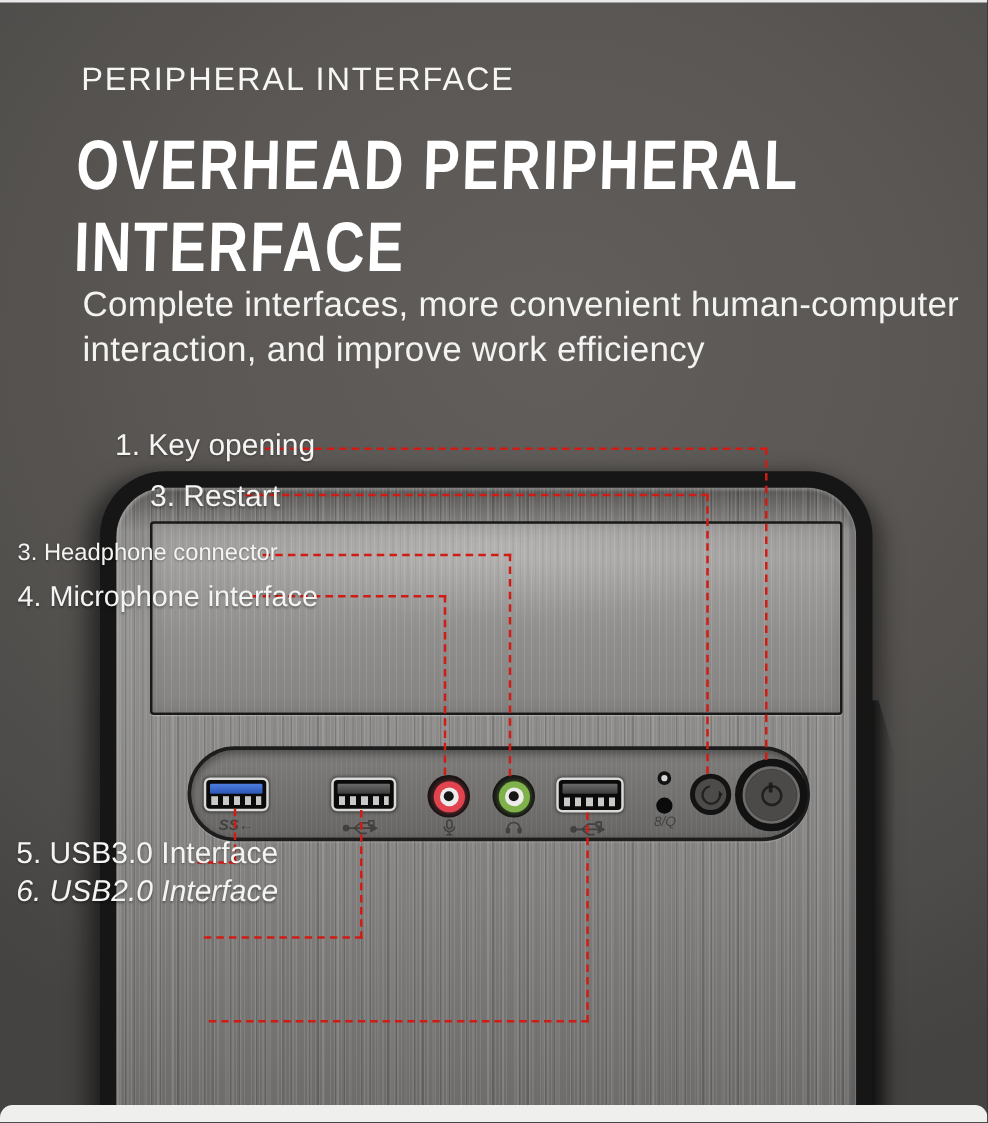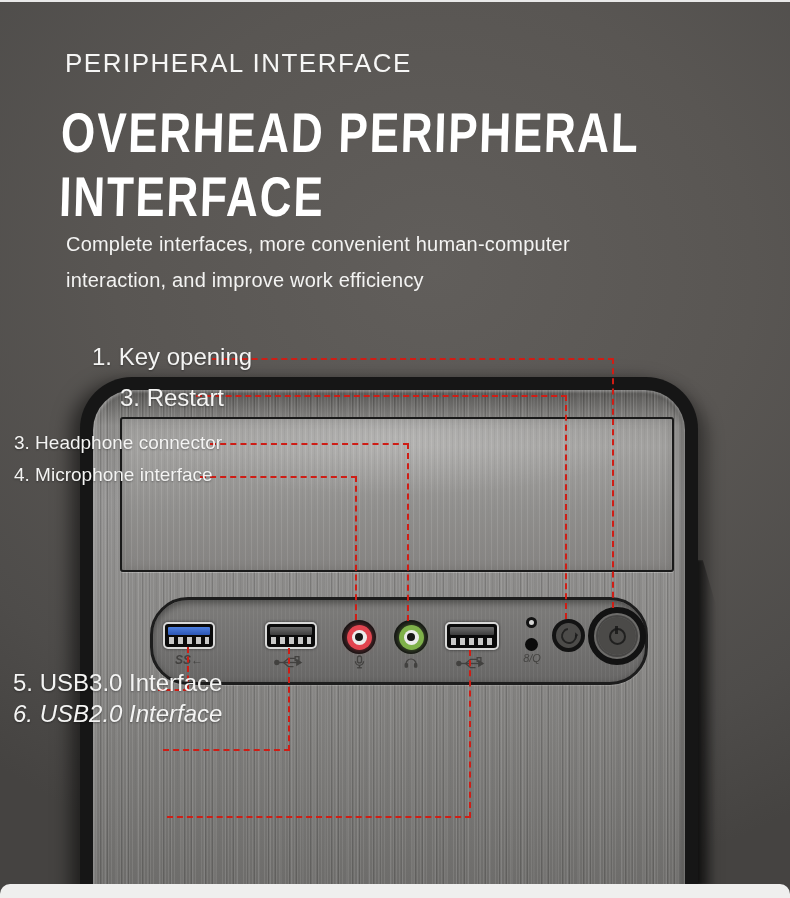--- a/index.html
+++ b/index.html
@@ -10,21 +10,21 @@
       radial-gradient(ellipse 90% 70% at 55% 30%, #615e5b 0%, #595653 45%, #4e4c4a 80%, #454341 100%);
   }
   
   .top-divider{position:absolute;left:0;top:0;width:790px;height:2px;background:#e9e9e9;z-index:5;}
 
   
   .eyebrow{position:absolute;left:65px;top:48px;font-size:26px;letter-spacing:1.5px;color:#f6f6f5;z-index:6;}
   .hero{position:absolute;left:62px;top:100px;z-index:6;color:#ffffff;font-weight:bold;
         transform:scale(0.88,1.12) skewX(-2deg);transform-origin:0 0;}
   .hero .line{font-size:50px;line-height:58px;letter-spacing:2px;white-space:nowrap;}
-  .subtitle{position:absolute;left:66px;top:226px;z-index:6;color:#f3f3f2;font-size:20px;line-height:36px;font-weight:400;letter-spacing:.2px;}
+  .subtitle{position:absolute;left:66px;top:226px;z-index:6;color:#f3f3f2;font-size:28px;line-height:36px;font-weight:400;letter-spacing:.2px;}
 
   
   .case{
     position:absolute;left:80px;top:377px;width:618px;height:521px;z-index:10;
     background:#161616;border-radius:52px 52px 0 0;
     box-shadow:-10px 4px 18px rgba(0,0,0,.5), 10px 10px 16px rgba(0,0,0,.35);
   }
   .case-metal{
     position:absolute;left:13px;top:13px;right:13px;bottom:0;
     border-radius:40px 40px 0 0;
@@ -41,21 +41,21 @@
     border:2px solid #1a1a1a;border-radius:3px;
     background:
       repeating-linear-gradient(90deg, rgba(255,255,255,.10) 0 1px, rgba(255,255,255,0) 1px 3px),
       repeating-linear-gradient(90deg, rgba(0,0,0,.10) 0 1px, rgba(0,0,0,0) 1px 6px),
       radial-gradient(ellipse 65% 55% at 50% 12%, rgba(255,255,255,.20), rgba(255,255,255,0) 70%),
       linear-gradient(180deg,#9b9a98 0%,#a3a2a0 18%,#8f8e8c 62%,#858381 100%);
     box-shadow:0 1px 0 rgba(255,255,255,.25), inset 0 0 12px rgba(0,0,0,.12);
   }
   
   .port-pill{
-    position:absolute;left:150px;top:597px;width:498px;height:88px;z-index:14;
+    position:absolute;left:150px;top:597px;width:498px;height:76px;z-index:14;
     border:3px solid #1d1d1d;border-radius:38px;box-sizing:border-box;
     background:
       repeating-linear-gradient(90deg, rgba(255,255,255,.05) 0 1px, rgba(255,255,255,0) 1px 4px),
       linear-gradient(180deg,#7d7c7a 0%,#727170 55%,#676665 100%);
     box-shadow:inset 0 3px 7px rgba(0,0,0,.40), 0 1px 1px rgba(255,255,255,.18);
   }
   
   .usb{position:absolute;border:2px solid #d9d9d8;border-radius:5px;background:#0a0a0a;box-sizing:border-box;box-shadow:0 0 3px rgba(0,0,0,.6);}
   .usb .tongue{position:absolute;left:3px;right:3px;top:3px;height:8px;border-radius:1px;}
   .usb.u3 .tongue{background:linear-gradient(180deg,#4d7fe0,#2c56b4);}
@@ -207,18 +207,18 @@
   <div class="cl down" style="left:196px;top:395px;width:369px;height:222px;"></div>
   <div class="cl down" style="left:210px;top:443px;width:197px;height:176px;"></div>
   <div class="cl down" style="left:200px;top:476px;width:155px;height:142px;"></div>
   <div class="cl up" style="left:158px;top:647px;width:29px;height:42px;"></div>
   <div class="cl up" style="left:163px;top:648px;width:125px;height:101px;"></div>
   <div class="cl up" style="left:167px;top:650px;width:302px;height:166px;"></div>
 
   <div class="callout" style="left:92px;top:343px;">1. Key opening</div>
   <div class="callout" style="left:120px;top:384px;">3. Restart</div>
   <div class="callout" style="left:14px;top:432px;font-size:19px;">3. Headphone connector</div>
-  <div class="callout" style="left:14px;top:464px;font-size:19px;">4. Microphone interface</div>
+  <div class="callout" style="left:14px;top:464px;font-size:23px;">4. Microphone interface</div>
   <div class="callout" style="left:13px;top:669px;">5. USB3.0 Interface</div>
   <div class="callout" style="left:13px;top:700px;font-style:italic;">6. USB2.0 Interface</div>
 
   <div class="bottom-strip"></div>
 </div>
 
 </body></html>

